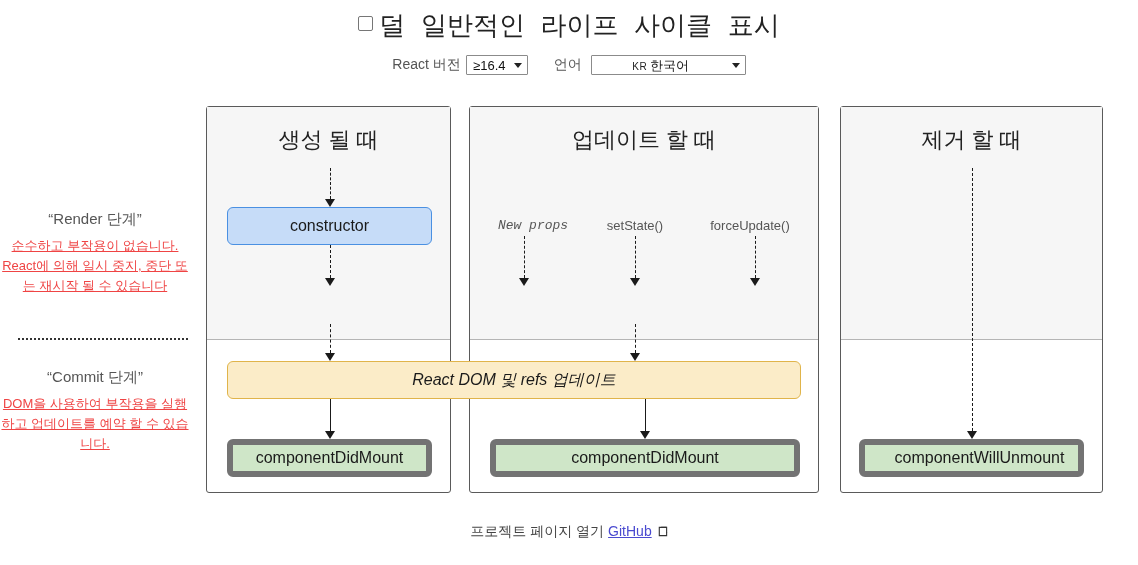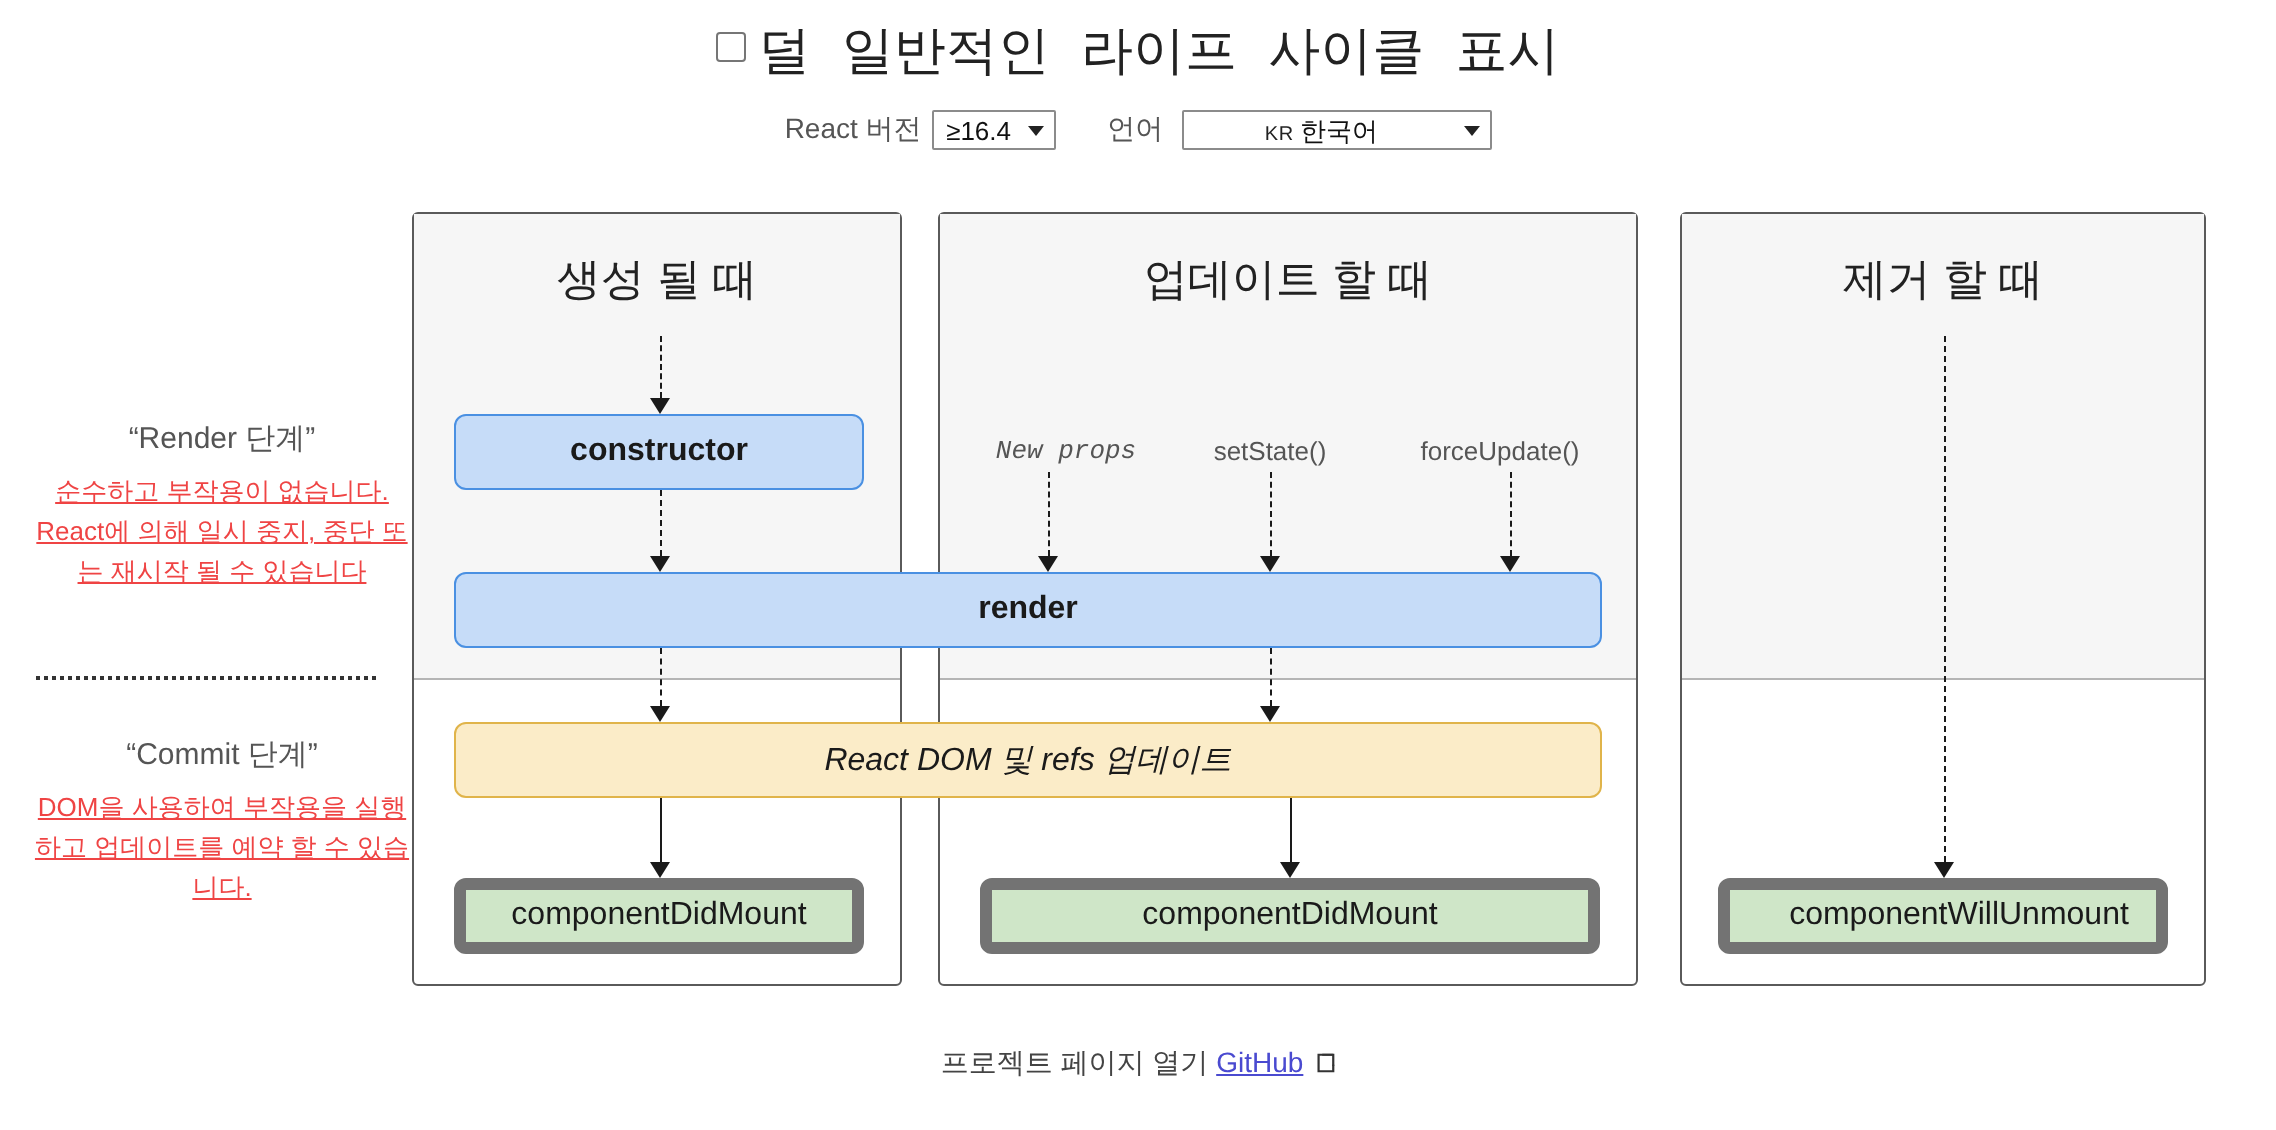--- a/index.html
+++ b/index.html
@@ -140,21 +140,21 @@
     box-sizing: border-box;
     border-radius: 6px;
     display: flex;
     align-items: center;
     justify-content: center;
     font-size: 16px;
     color: #1a1a1a;
     text-align: center;
     z-index: 5;
   }
-  .node.blue   { background: #c6dcf8; border: 1px solid #4a90e2; font-weight: bold; }
+  .node.blue   { background: #c6dcf8; border: 1px solid #4a90e2; }
   .node.yellow { background: #fbecc8; border: 1px solid #e0b44a; font-style: italic; }
   .node.green  { background: #cfe6c8; border: 6px solid #737373; }
 
   #node-constructor { left: 227px; top: 207px; width: 205px; height: 38px; }
   #node-render      { left: 227px; top: 286px; width: 574px; height: 38px; font-weight: bold; }
   #node-reactdom    { left: 227px; top: 361px; width: 574px; height: 38px; }
   #node-cdm         { left: 227px; top: 439px; width: 205px; height: 38px; }
   #node-cdu         { left: 490px; top: 439px; width: 310px; height: 38px; }
   #node-cwu         { left: 859px; top: 439px; width: 225px; height: 38px; padding-left: 16px; }
 
@@ -218,21 +218,21 @@
   #arr-u5 { left: 635px; top: 399px; width: 20px; height: 40px; }
   #arr-u5 .line { height: 32px; }
 
   
   #arr-x1 { left: 962px; top: 168px; width: 20px; height: 271px; }
   #arr-x1 .line { height: 263px; }
 
   
   .legend {
     position: absolute;
-    left: 16px;
+    left: 0;
     width: 190px;
     text-align: center;
   }
   .legend .lg-title {
     font-size: 15px;
     color: #555555;
     margin-bottom: 7px;
     white-space: nowrap;
   }
   .legend .lg-body {
@@ -346,21 +346,20 @@
       <span class="line"></span>
       <span class="head"></span>
     </div>
 
   <div class="arrow dashed" id="arr-x1">
       <span class="line"></span>
       <span class="head"></span>
     </div>
 
   <div class="node blue" id="node-constructor">constructor</div>
-  <div class="node blue" id="node-render">render</div>
   <div class="node yellow" id="node-reactdom">React DOM 및 refs 업데이트</div>
   <div class="node green" id="node-cdm">componentDidMount</div>
   <div class="node green" id="node-cdu">componentDidMount</div>
   <div class="node green" id="node-cwu">componentWillUnmount</div>
 
   <div class="legend" id="legend-render">
     <div class="lg-title">“Render 단계”</div>
     <div class="lg-body">순수하고 부작용이 없습니다. React에 의해 일시 중지, 중단 또는 재시작 될 수 있습니다</div>
   </div>
   <div class="legend-divider"></div>

